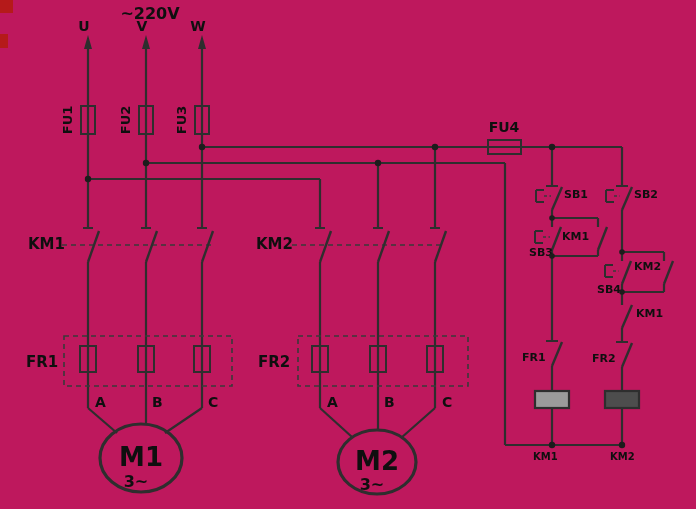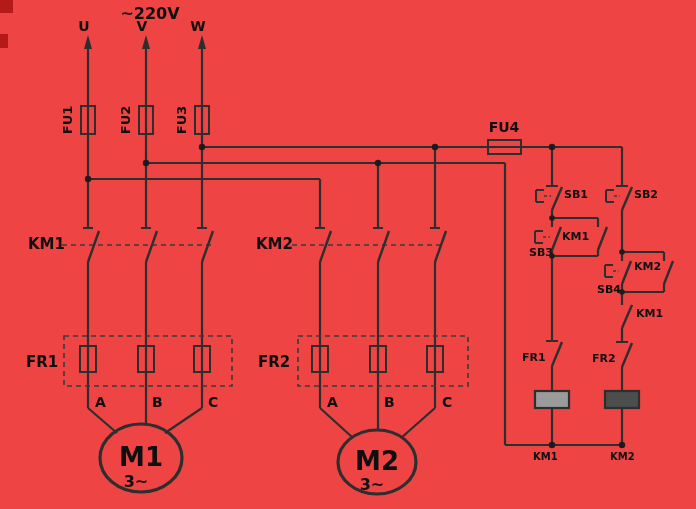--- a/index.html
+++ b/index.html
@@ -1,20 +1,20 @@
 <!DOCTYPE html>
 <html><head>
 <meta charset="utf-8">
 <style>
   html, body { margin: 0; padding: 0; background: #8d8d8d; }
   .stage {
     position: relative;
     width: 696px;
     height: 509px;
-    background: #ef4444;
+    background: #be185d;
     overflow: hidden;
     font-family: "DejaVu Sans", "Liberation Sans", sans-serif;
   }
   svg { display: block; }
   .wire   { stroke: #2e2e2e; stroke-width: 2.2; fill: none; }
   .comp   { stroke: #2e2e2e; stroke-width: 2;   fill: none; }
   .blade  { stroke: #2e2e2e; stroke-width: 2.4; fill: none; }
   .dashln { stroke: #3a3a3a; stroke-width: 1.6; fill: none; stroke-dasharray: 5 4; }
   .actdash{ stroke: #3a3a3a; stroke-width: 1.4; fill: none; stroke-dasharray: 3 2.5; }
   .dot    { fill: #1c1c1c; stroke: none; }

